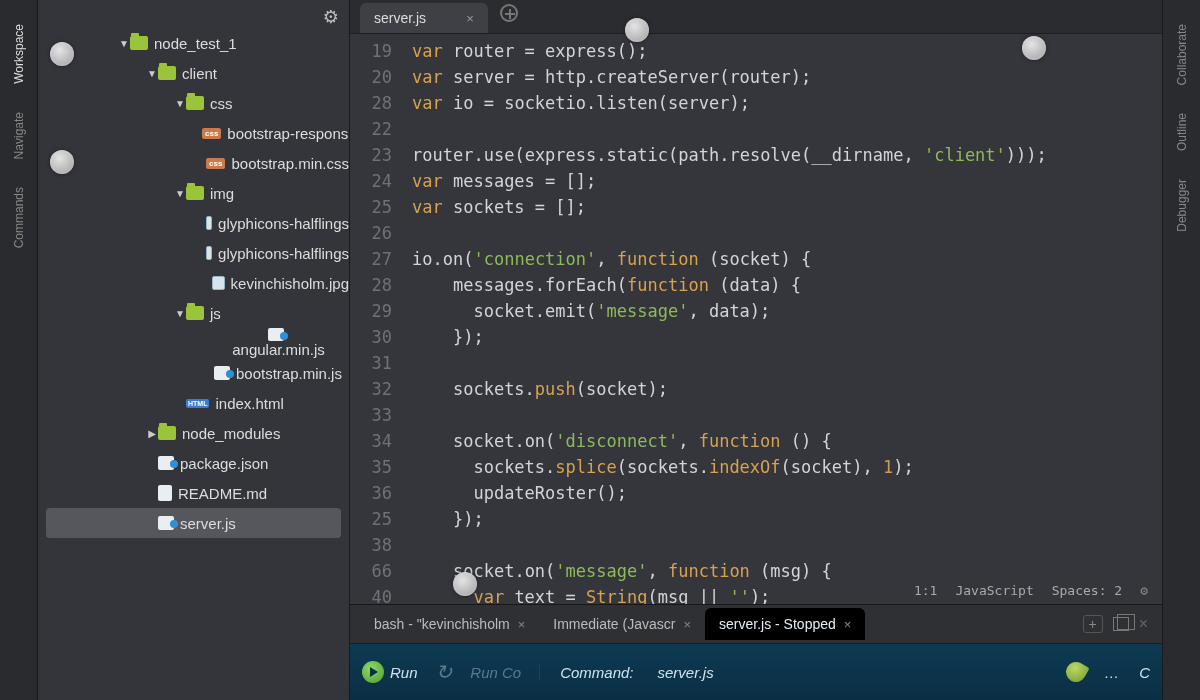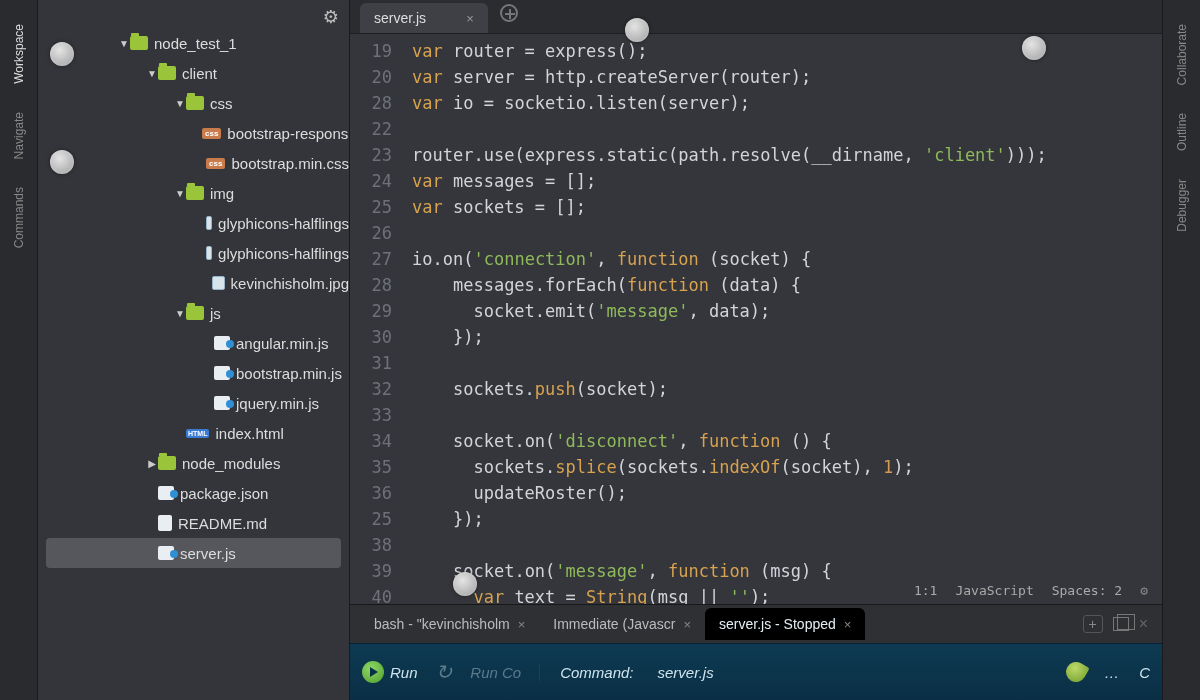--- a/index.html
+++ b/index.html
@@ -140,34 +140,29 @@
         <div class="tree-row" style="padding-left: 164px;">
           <span class="caret"></span>
           <span class="icon-img"></span>
           <span class="label">kevinchisholm.jpg</span>
         </div>
         <div class="tree-row" style="padding-left: 136px;">
           <span class="caret">▼</span>
           <span class="icon-folder"></span>
           <span class="label">js</span>
         </div>
-        <div class="tree-row" style="padding-left: 164px;">
+        <div class="tree-row" style="padding-left: 164px; flex-direction: column;">
           <span class="caret"></span>
           <span class="icon-js"></span>
           <span class="label">angular.min.js</span>
         </div>
         <div class="tree-row" style="padding-left: 164px;">
           <span class="caret"></span>
           <span class="icon-js"></span>
           <span class="label">bootstrap.min.js</span>
-        </div>
-        <div class="tree-row" style="padding-left: 164px;">
-          <span class="caret"></span>
-          <span class="icon-js"></span>
-          <span class="label">jquery.min.js</span>
         </div>
         <div class="tree-row" style="padding-left: 136px;">
           <span class="caret"></span>
           <span class="icon-html">HTML</span>
           <span class="label">index.html</span>
         </div>
         <div class="tree-row" style="padding-left: 108px;">
           <span class="caret">▶</span>
           <span class="icon-folder"></span>
           <span class="label">node_modules</span>
@@ -214,21 +209,21 @@
           <div>29</div>
           <div>30</div>
           <div>31</div>
           <div>32</div>
           <div>33</div>
           <div>34</div>
           <div>35</div>
           <div>36</div>
           <div>25</div>
           <div>38</div>
-          <div>39</div>
+          <div>66</div>
           <div>40</div>
         </div>
       <div class="code" id="code"><div><span class="tok-kw">var</span><span class="tok-id"> router </span><span class="tok-id">= </span><span class="tok-id">express</span><span class="tok-id">();</span></div><div><span class="tok-kw">var</span><span class="tok-id"> server </span><span class="tok-id">= </span><span class="tok-id">http</span><span class="tok-id">.</span><span class="tok-id">createServer</span><span class="tok-id">(</span><span class="tok-id">router</span><span class="tok-id">);</span></div><div><span class="tok-kw">var</span><span class="tok-id"> io </span><span class="tok-id">= </span><span class="tok-id">socketio</span><span class="tok-id">.</span><span class="tok-id">listen</span><span class="tok-id">(</span><span class="tok-id">server</span><span class="tok-id">);</span></div><div>&nbsp;</div><div><span class="tok-id">router</span><span class="tok-id">.</span><span class="tok-id">use</span><span class="tok-id">(</span><span class="tok-id">express</span><span class="tok-id">.</span><span class="tok-id">static</span><span class="tok-id">(</span><span class="tok-id">path</span><span class="tok-id">.</span><span class="tok-id">resolve</span><span class="tok-id">(</span><span class="tok-id">__dirname</span><span class="tok-id">, </span><span class="tok-str">'client'</span><span class="tok-id">)));</span></div><div><span class="tok-kw">var</span><span class="tok-id"> messages </span><span class="tok-id">= [];</span></div><div><span class="tok-kw">var</span><span class="tok-id"> sockets </span><span class="tok-id">= [];</span></div><div>&nbsp;</div><div><span class="tok-id">io</span><span class="tok-id">.</span><span class="tok-id">on</span><span class="tok-id">(</span><span class="tok-str">'connection'</span><span class="tok-id">, </span><span class="tok-kw">function</span><span class="tok-id"> (</span><span class="tok-id">socket</span><span class="tok-id">) {</span></div><div><span class="tok-id">    </span><span class="tok-id">messages</span><span class="tok-id">.</span><span class="tok-id">forEach</span><span class="tok-id">(</span><span class="tok-kw">function</span><span class="tok-id"> (</span><span class="tok-id">data</span><span class="tok-id">) {</span></div><div><span class="tok-id">      </span><span class="tok-id">socket</span><span class="tok-id">.</span><span class="tok-id">emit</span><span class="tok-id">(</span><span class="tok-str">'message'</span><span class="tok-id">, </span><span class="tok-id">data</span><span class="tok-id">);</span></div><div><span class="tok-id">    </span><span class="tok-id">});</span></div><div>&nbsp;</div><div><span class="tok-id">    </span><span class="tok-id">sockets</span><span class="tok-id">.</span><span class="tok-prop">push</span><span class="tok-id">(</span><span class="tok-id">socket</span><span class="tok-id">);</span></div><div>&nbsp;</div><div><span class="tok-id">    </span><span class="tok-id">socket</span><span class="tok-id">.</span><span class="tok-id">on</span><span class="tok-id">(</span><span class="tok-str">'disconnect'</span><span class="tok-id">, </span><span class="tok-kw">function</span><span class="tok-id"> () {</span></div><div><span class="tok-id">      </span><span class="tok-id">sockets</span><span class="tok-id">.</span><span class="tok-prop">splice</span><span class="tok-id">(</span><span class="tok-id">sockets</span><span class="tok-id">.</span><span class="tok-prop">indexOf</span><span class="tok-id">(</span><span class="tok-id">socket</span><span class="tok-id">), </span><span class="tok-num">1</span><span class="tok-id">);</span></div><div><span class="tok-id">      </span><span class="tok-id">updateRoster</span><span class="tok-id">();</span></div><div><span class="tok-id">    </span><span class="tok-id">});</span></div><div>&nbsp;</div><div><span class="tok-id">    </span><span class="tok-id">socket</span><span class="tok-id">.</span><span class="tok-id">on</span><span class="tok-id">(</span><span class="tok-str">'message'</span><span class="tok-id">, </span><span class="tok-kw">function</span><span class="tok-id"> (</span><span class="tok-id">msg</span><span class="tok-id">) {</span></div><div><span class="tok-id">      </span><span class="tok-kw">var</span><span class="tok-id"> text </span><span class="tok-id">= </span><span class="tok-type">String</span><span class="tok-id">(</span><span class="tok-id">msg</span><span class="tok-id"> || </span><span class="tok-str">''</span><span class="tok-id">);</span></div></div>
       <div class="statusbar">
         <span>1:1</span>
         <span>JavaScript</span>
         <span>Spaces: 2</span>
         <span class="gear2">⚙</span>
       </div>
     </div>

